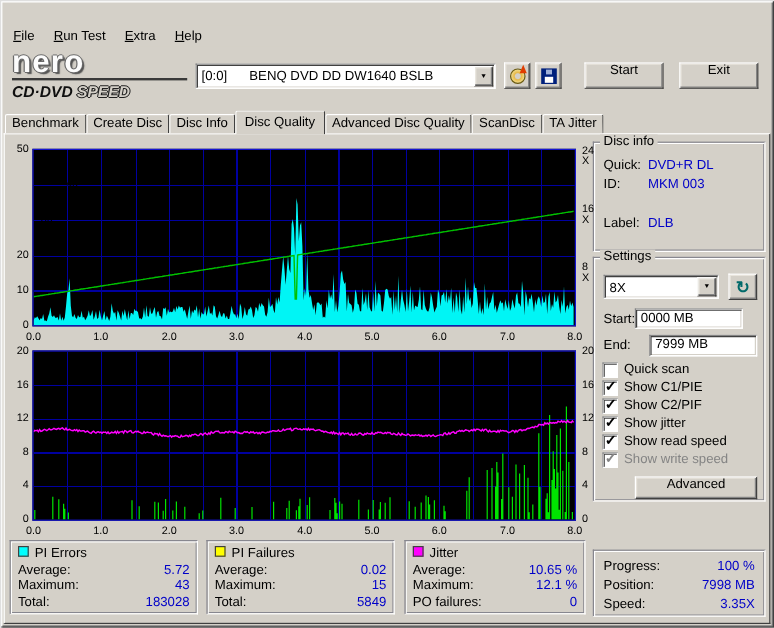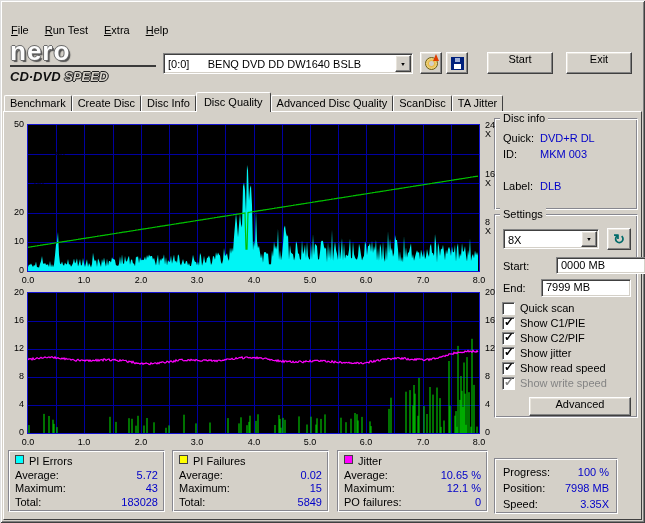--- a/index.html
+++ b/index.html
@@ -230,21 +230,21 @@
     <div class="sunken" style="position:absolute;left:8px;top:14px;width:96px;height:20px">
       <span class="combo-text">8X</span>
       <span class="btn combo-btn">
           <span class="arrow">▼</span>
         </span>
     </div>
     <div class="btn" style="position:absolute;left:112px;top:13px;width:24px;height:22px;display:flex;align-items:center;justify-content:center">
       <span class="refresh-glyph">↻</span>
     </div>
     <div class="rowlab" style="left:8px;top:45px">Start:</div>
-    <div class="sunken field" style="position:absolute;left:61px;top:42px;width:90px;height:17px">
+    <div class="sunken field" style="position:absolute;left:34px;top:42px;width:90px;height:17px">
         <span>0000 MB</span>
       </div>
     <div class="rowlab" style="left:8px;top:67px">End:</div>
     <div class="sunken field" style="position:absolute;left:46px;top:64px;width:90px;height:18px">
         <span>7999 MB</span>
       </div>
 
     <div class="cbrow" style="left:7px;top:86px">
         <span class="cb"></span>
         <span class="cblabel">Quick scan</span>
@@ -269,21 +269,21 @@
         <span class="cb"></span>
         <span class="cblabel">Show write speed</span>
       </div>
 
     <div class="btn pushbtn" style="left:34px;top:182px;width:102px;height:19px">
         <span>Advanced</span>
       </div>
   </div>
 
 
-  <div class="group" style="left:494px;top:458px;width:124px;height:56px">
+  <div class="group" style="left:494px;top:458px;width:144px;height:56px">
     <div class="prow" style="top:7px">
         <span>Progress:</span>
         <span class="blue">100 %</span>
       </div>
     <div class="prow" style="top:23px">
         <span>Position:</span>
         <span class="blue">7998 MB</span>
       </div>
     <div class="prow" style="top:39px">
         <span>Speed:</span>

